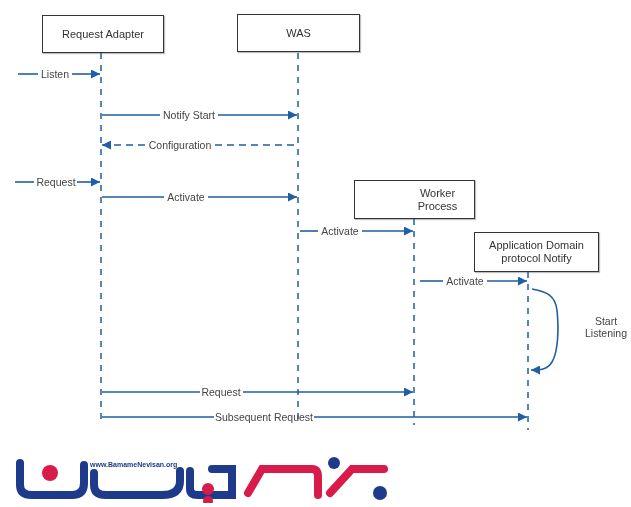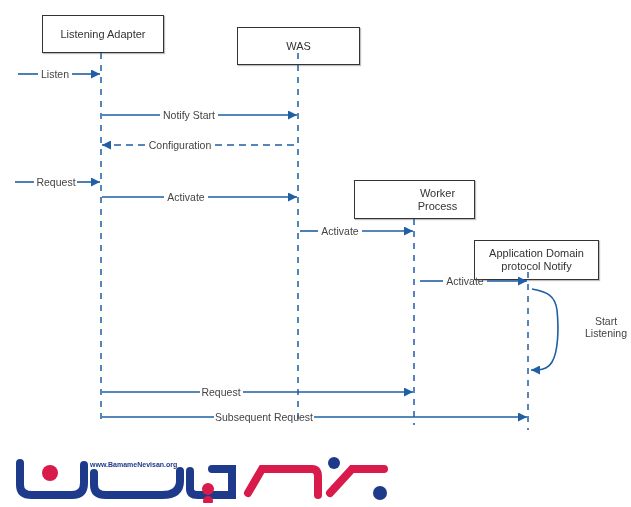--- a/index.html
+++ b/index.html
@@ -10,29 +10,29 @@
          display: flex; align-items: center; justify-content: center; text-align: center;
          font-size: 11px; color: #333; line-height: 13px; box-sizing: border-box; }
   svg.diagram { position: absolute; left: 0; top: 0; }
   .lbl { font-family: "Liberation Sans", sans-serif; font-size: 10.5px; fill: #444; }
   .logo { position: absolute; left: 12px; top: 455px; width: 380px; height: 48px; }
 </style>
 </head>
 <body>
 
 <div class="box" style="left:42px;top:15px;width:122px;height:38px;">
-  <span>Listening Adapter</span>
+  <span>Request Adapter</span>
 </div>
-<div class="box" style="left:237px;top:27px;width:123px;height:38px;">
+<div class="box" style="left:237px;top:14px;width:123px;height:38px;">
   <span>WAS</span>
 </div>
 <div class="box" style="left:354px;top:180px;width:121px;height:39px;padding-left:46px;">
   <span>Worker Process</span>
 </div>
-<div class="box" style="left:474px;top:232px;width:125px;height:40px;flex-direction:column;margin-top:8px;">
+<div class="box" style="left:474px;top:232px;width:125px;height:40px;flex-direction:column;">
   <span>Application Domain</span>
   <span>protocol Notify</span>
 </div>
 
 <svg class="diagram" width="631" height="507" viewBox="0 0 631 507">
   <defs>
     <marker id="ah" viewBox="0 0 10 10" refX="10" refY="5" markerWidth="9" markerHeight="9" orient="auto-start-reverse" markerUnits="userSpaceOnUse">
       <path d="M0,0 L10,5 L0,10 z" fill="#1f5fa3"></path>
     </marker>
   </defs>

